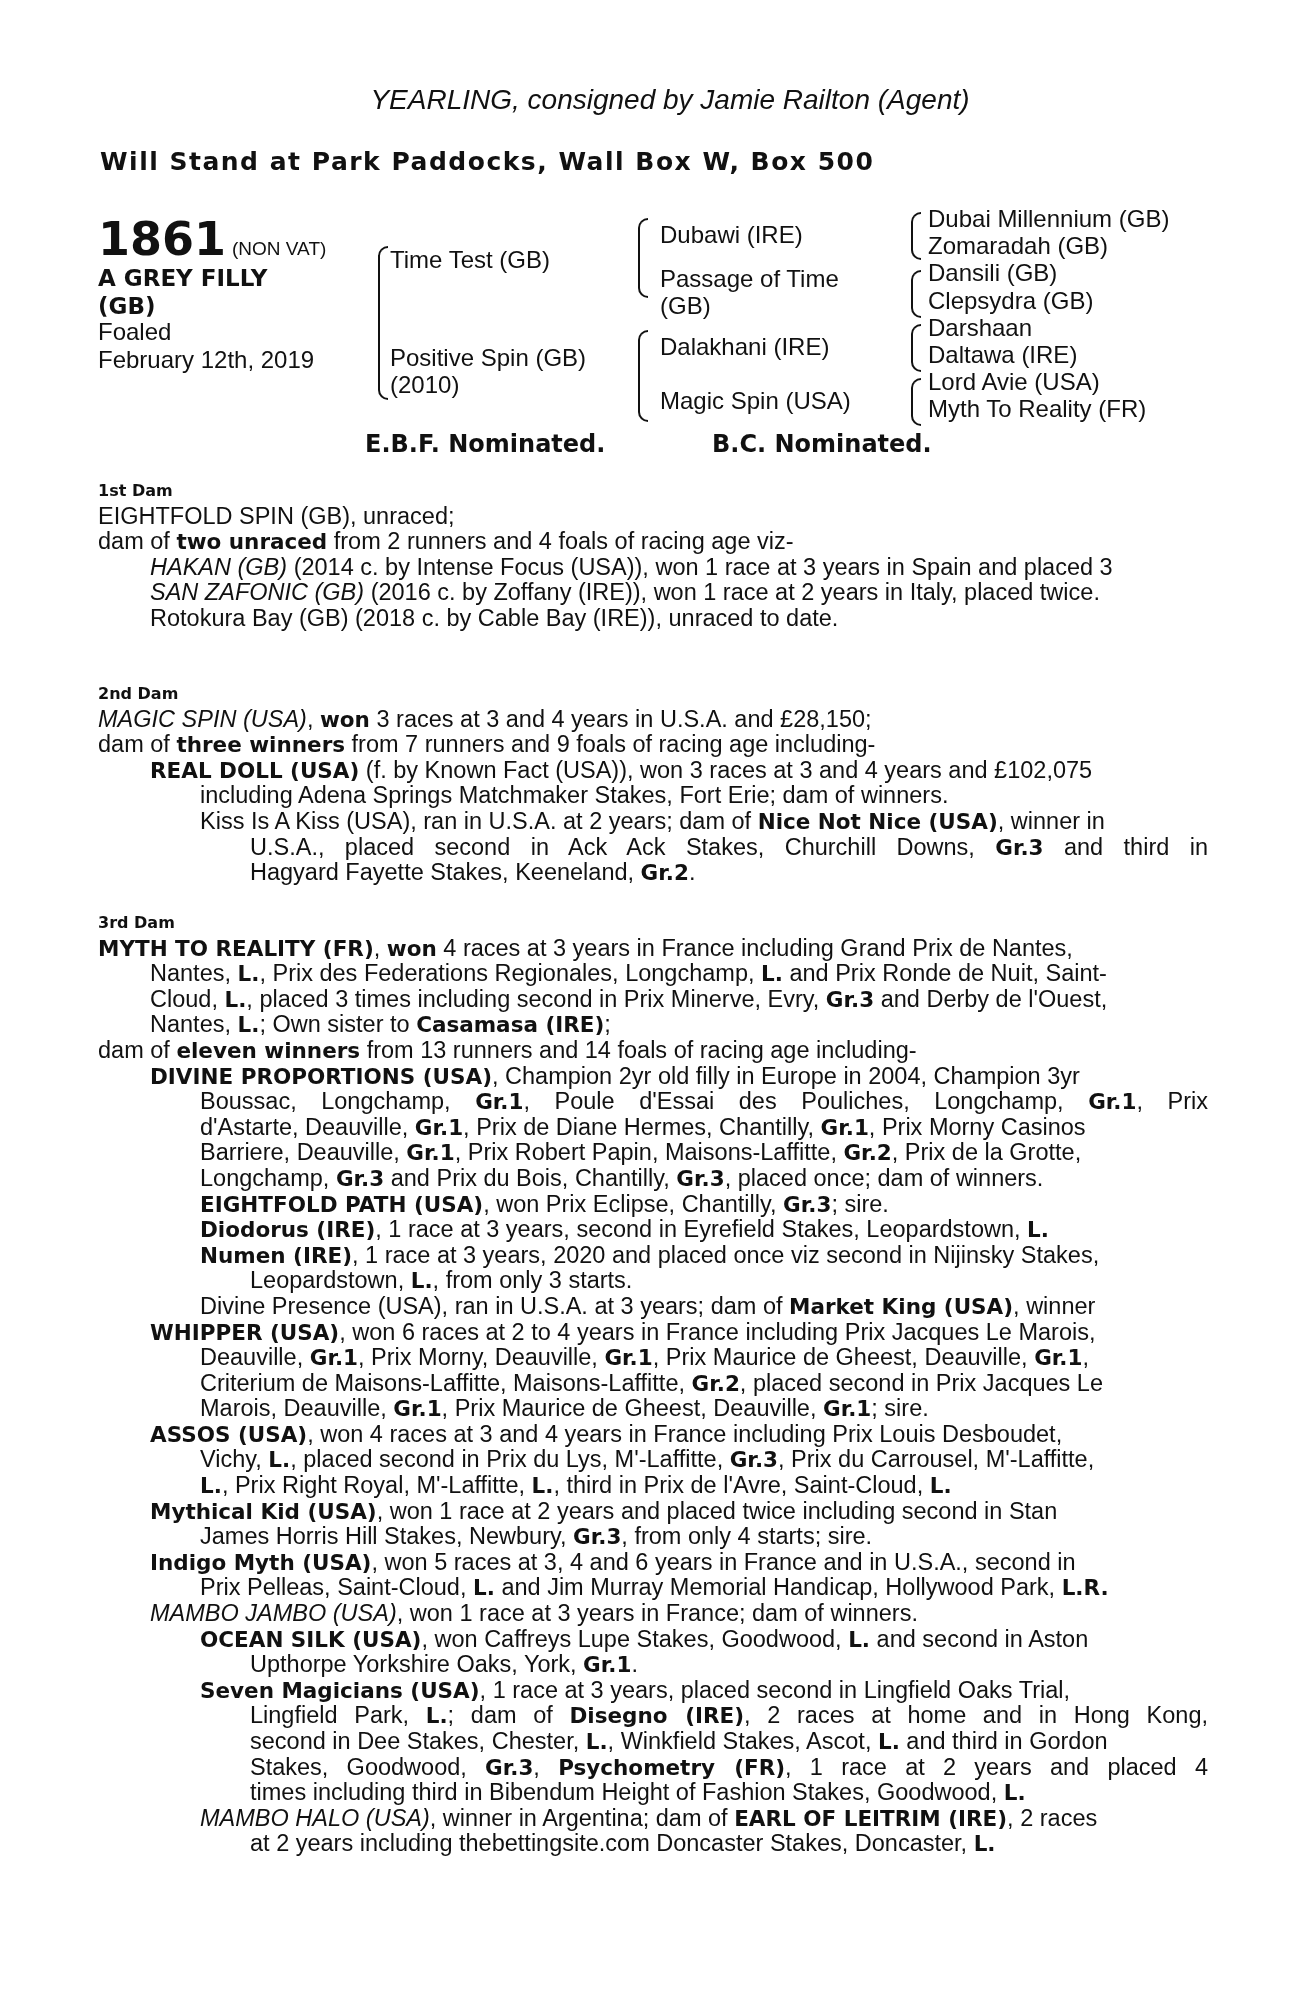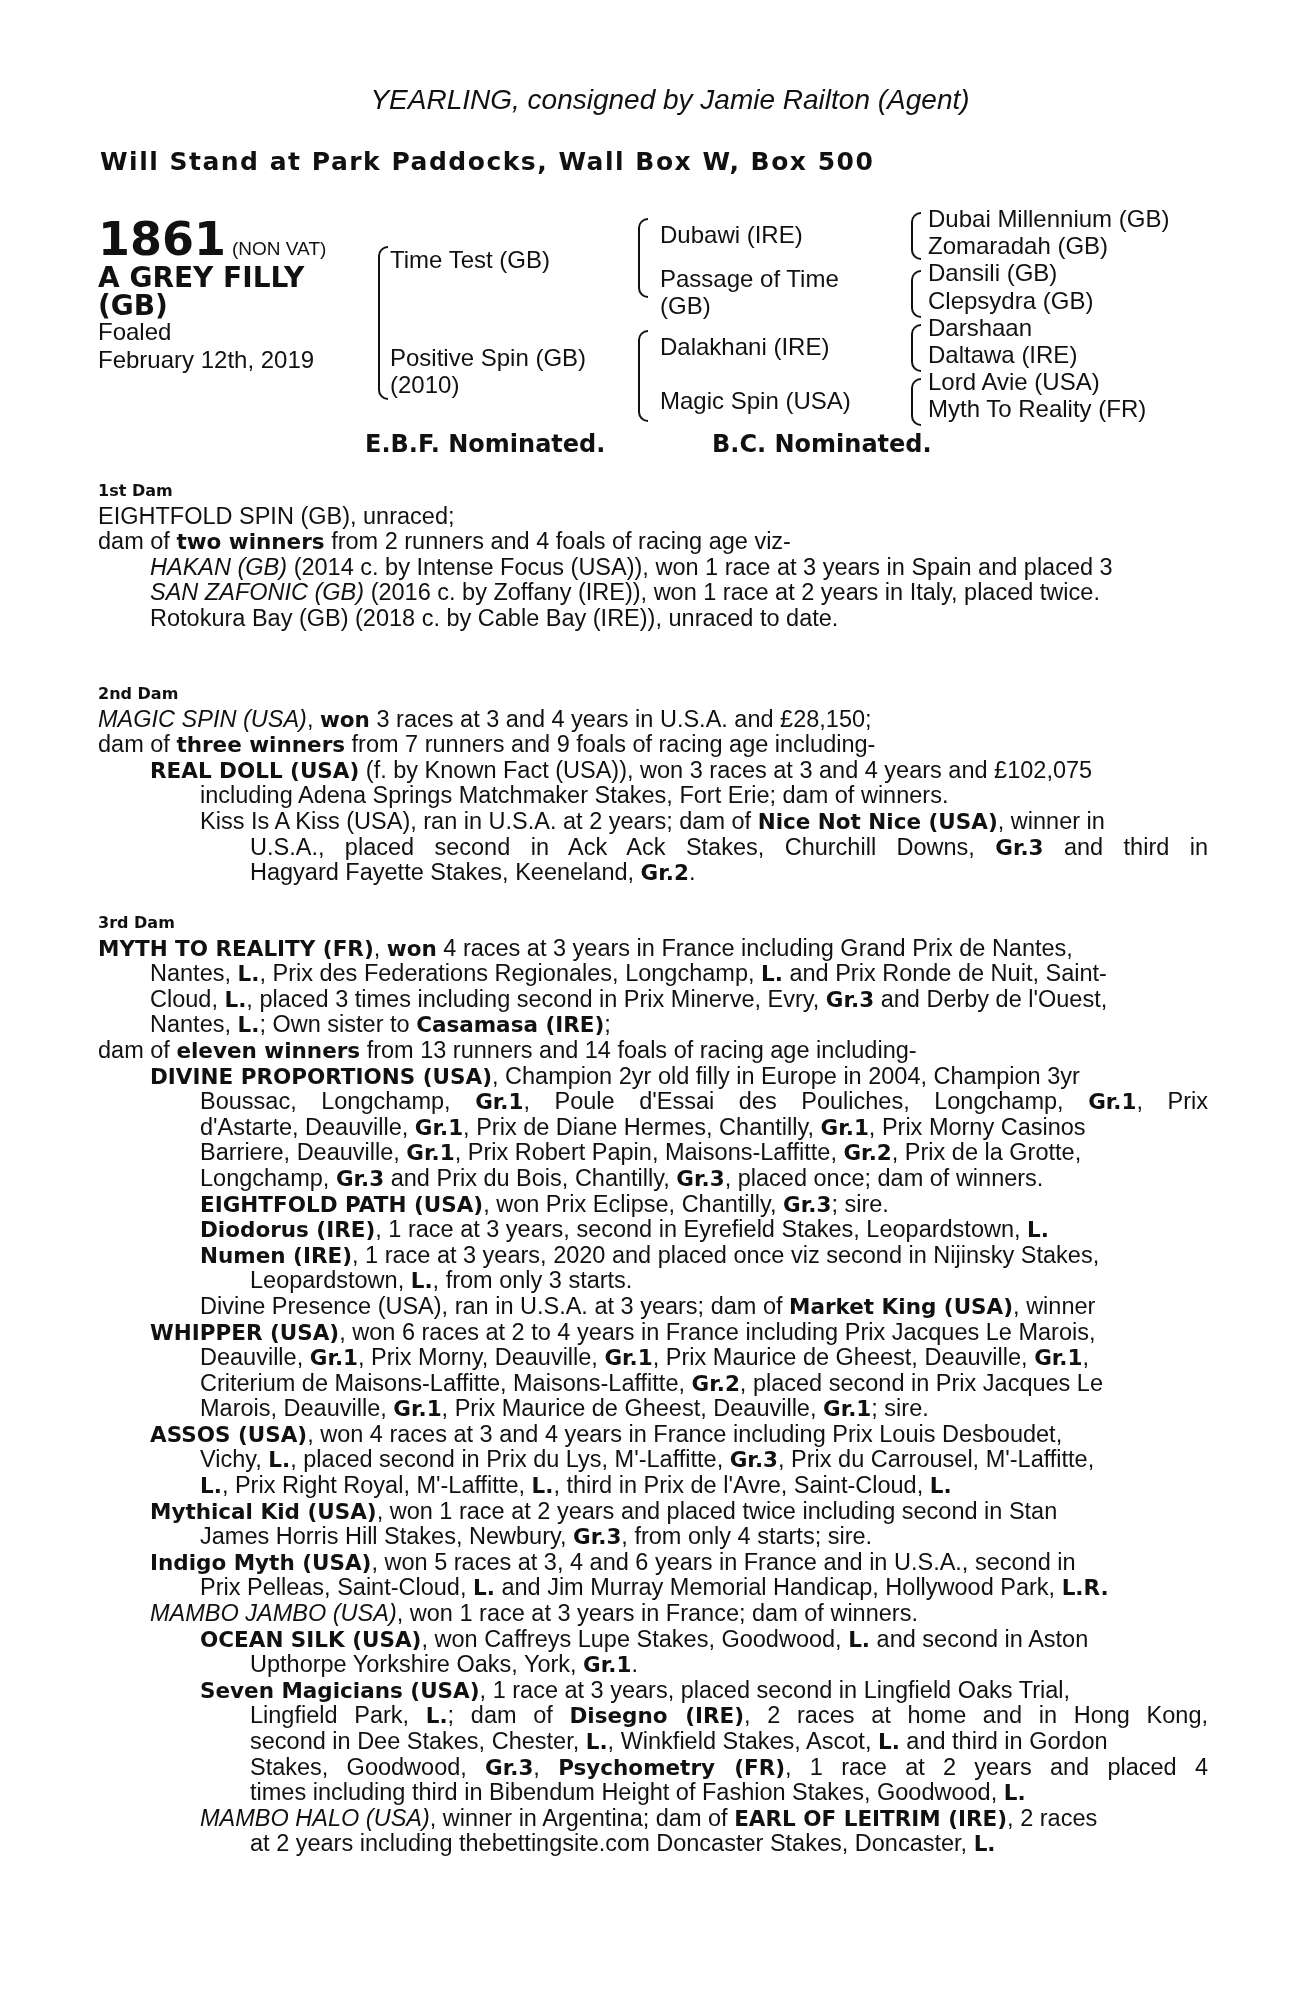--- a/index.html
+++ b/index.html
@@ -3,21 +3,21 @@
 <meta charset="utf-8">
 <style>
   html, body { margin:0; padding:0; background:#ffffff; }
   body { width:1314px; height:2000px; position:relative; overflow:hidden;
          font-family:"Liberation Sans", sans-serif; color:#111; }
   .abs { position:absolute; }
   .hdr-consign { left:0; width:1314px; top:84px; text-align:center; font-size:28px; font-style:italic;padding-left:13px; }
   .hdr-stand { left:100px; top:147px; font-size:25px; font-weight:bold; letter-spacing:1.5px; font-family:"DejaVu Sans", sans-serif; }
   .lot-no { left:98px; top:212px; font-size:46px; font-weight:bold; font-family:"DejaVu Sans", sans-serif; }
   .lot-vat { font-size:19px; font-weight:normal; font-family:"Liberation Sans", sans-serif; margin-left:6px; }
-  .lot-desc { left:98px; top:264px; font-size:28px; font-weight:bold; line-height:28px; font-family:"DejaVu Sans", sans-serif; width:240px; }
+  .lot-desc { left:98px; top:264px; font-size:23px; font-weight:bold; line-height:28px; font-family:"DejaVu Sans", sans-serif; width:240px; }
   .lot-foaled { left:98px; top:318px; font-size:24px; line-height:28px; }
   .ped { font-size:24px; line-height:27px; }
   .brace { position:absolute; border:2px solid #111; border-right:none; width:8px; border-radius:10px 0 0 10px; }
   .nominated { font-size:24px; font-weight:bold; font-family:"DejaVu Sans", sans-serif; }
   .text-block { left:98px; width:1110px; font-size:23.5px; line-height:25.6px; }
   .sec-h { font-weight:bold; font-family:"DejaVu Sans", sans-serif; font-size:16px; }
   .b { font-weight:bold; font-family:"DejaVu Sans", sans-serif; font-size:21.5px; }
   .i { font-style:italic; }
   .line { white-space:nowrap; }
   .justify { text-align:justify; text-align-last:justify; }
@@ -74,21 +74,21 @@
     <div>Myth To Reality (FR)</div>
   </div>
 
   <div class="abs nominated" style="left:365px; top:430px;">E.B.F. Nominated.</div>
   <div class="abs nominated" style="left:712px; top:430px;">B.C. Nominated.</div>
 </div>
 
 <div class="abs text-block" style="top:478px;">
   <div class="sec-h">1st Dam</div>
   <div class="line">EIGHTFOLD SPIN (GB), unraced;</div>
-  <div class="line">dam of <span class="b">two winners</span> from 2 runners and 4 foals of racing age viz-</div>
+  <div class="line">dam of <span class="b">two unraced</span> from 2 runners and 4 foals of racing age viz-</div>
   <div class="line in1"><span class="i">HAKAN (GB)</span> (2014 c. by Intense Focus (USA)), won 1 race at 3 years in Spain and placed 3</div>
   <div class="line in1"><span class="i">SAN ZAFONIC (GB)</span> (2016 c. by Zoffany (IRE)), won 1 race at 2 years in Italy, placed twice.</div>
   <div class="line in1">Rotokura Bay (GB) (2018 c. by Cable Bay (IRE)), unraced to date.</div>
 </div>
 
 <div class="abs text-block" style="top:681px;">
   <div class="sec-h">2nd Dam</div>
   <div class="line"><span class="i">MAGIC SPIN (USA)</span>, <span class="b">won</span> 3 races at 3 and 4 years in U.S.A. and £28,150;</div>
   <div class="line">dam of <span class="b">three winners</span> from 7 runners and 9 foals of racing age including-</div>
   <div class="line in1"><span class="b">REAL DOLL (USA)</span> (f. by Known Fact (USA)), won 3 races at 3 and 4 years and £102,075</div>

